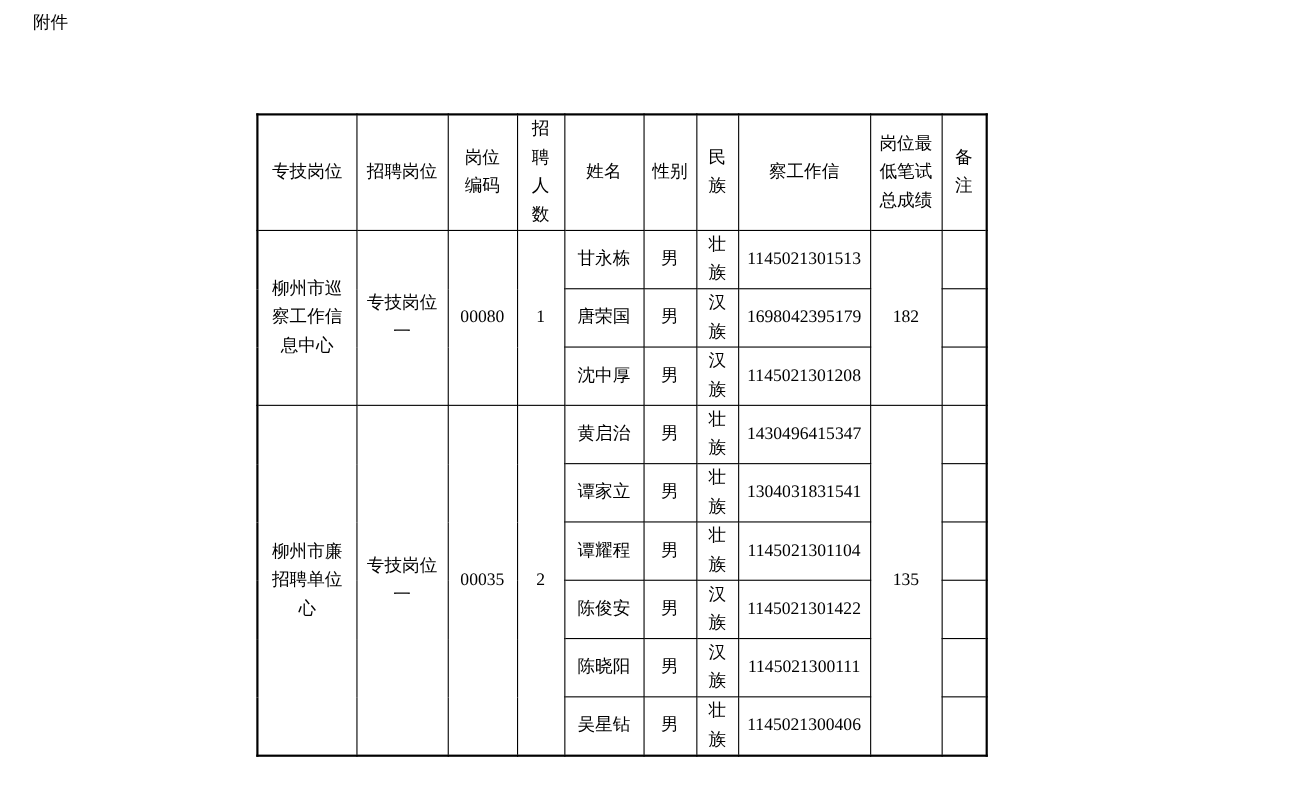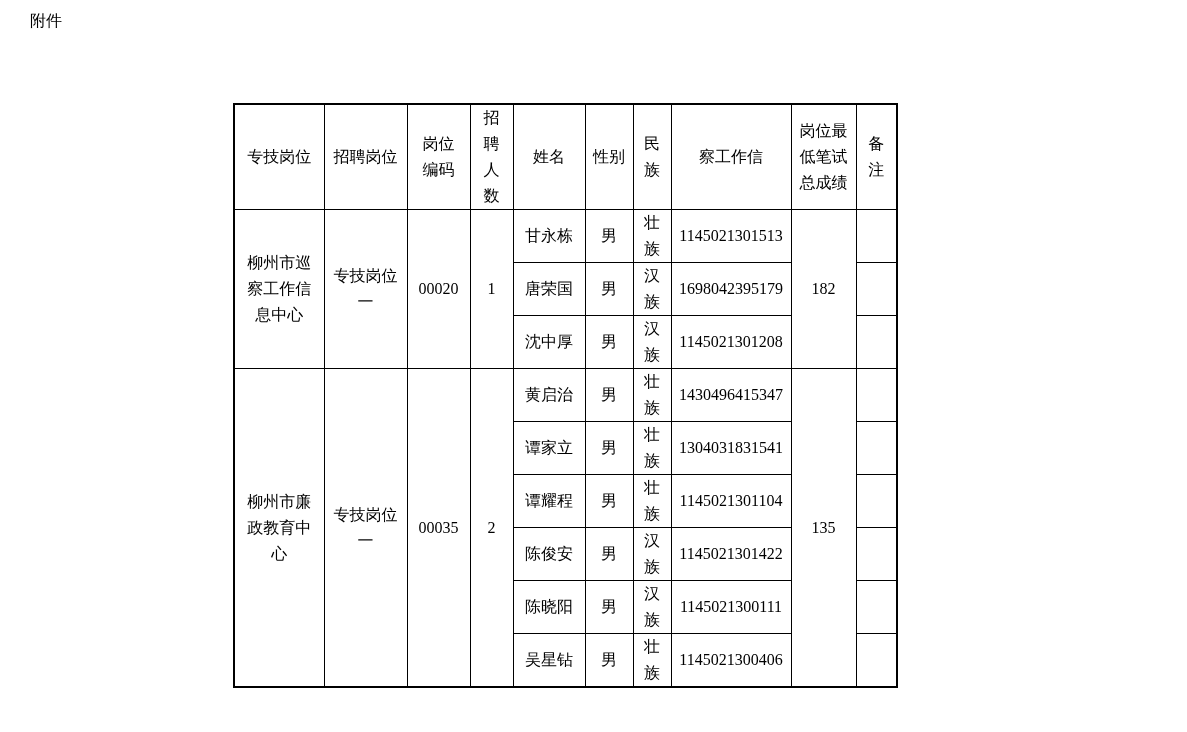--- a/index.html
+++ b/index.html
@@ -108,21 +108,21 @@
       </tr>
     </thead>
     <tbody>
 
       <tr>
         <td rowspan="3">柳州市巡
 察工作信
 息中心</td>
         <td rowspan="3">专技岗位
 一</td>
-        <td rowspan="3">00020</td>
+        <td rowspan="3">00080</td>
         <td rowspan="3">1</td>
         <td>甘永栋</td>
         <td>男</td>
         <td>壮
 族</td>
         <td class="ticket-no">1145021301513</td>
         <td rowspan="3">182</td>
         <td></td>
       </tr>
       <tr>
@@ -137,21 +137,21 @@
         <td>沈中厚</td>
         <td>男</td>
         <td>汉
 族</td>
         <td class="ticket-no">1145021301208</td>
         <td></td>
       </tr>
 
       <tr>
         <td rowspan="6">柳州市廉
-政教育中
+招聘单位
 心</td>
         <td rowspan="6">专技岗位
 一</td>
         <td rowspan="6">00035</td>
         <td rowspan="6">2</td>
         <td>黄启治</td>
         <td>男</td>
         <td>壮
 族</td>
         <td class="ticket-no">1430496415347</td>

